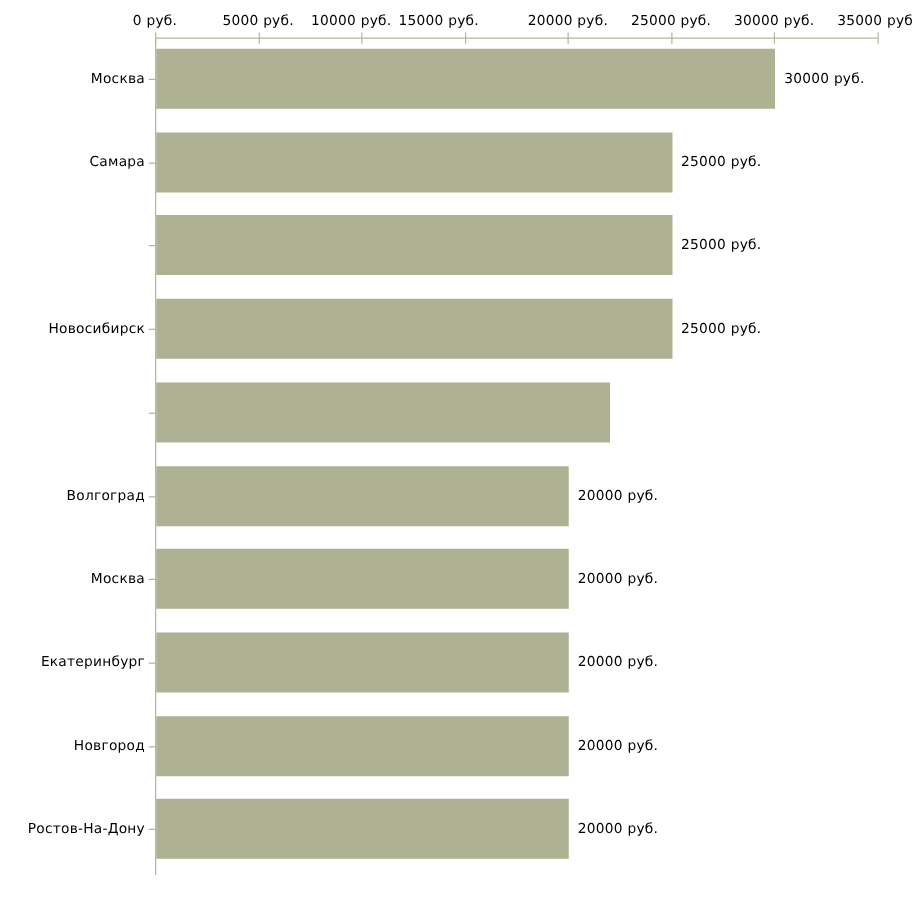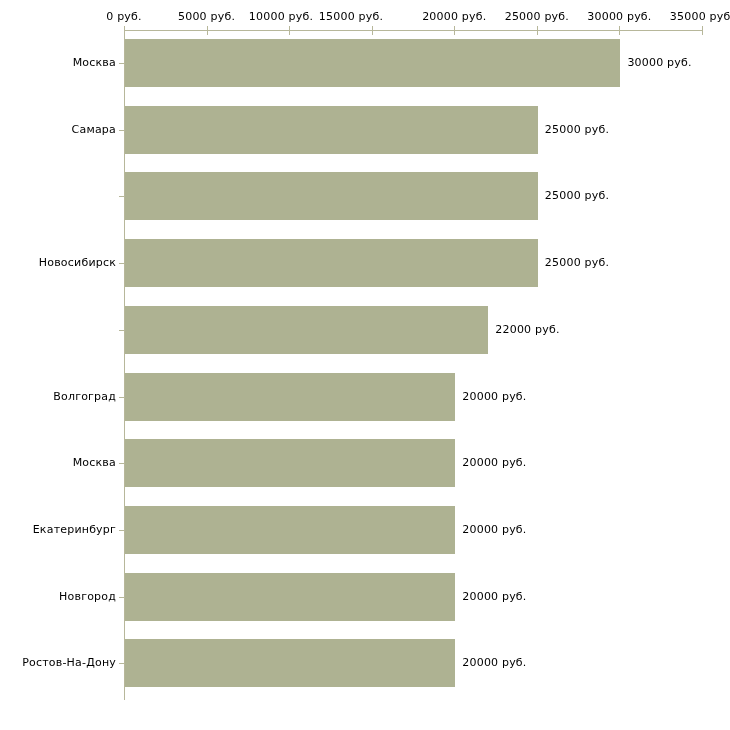--- a/index.html
+++ b/index.html
@@ -151,21 +151,20 @@
       </div>
       <div class="band" style="top: 230.1px; height: 66.7px;">
         <div class="cat-label">Новосибирск</div>
         <div class="cat-tick"></div>
         <div class="bar" style="width: 412.857px; background: rgb(174, 178, 146);"></div>
         <div class="bar-value" style="left: 544.857px;">25000 руб.</div>
       </div>
       <div class="band" style="top: 296.8px; height: 66.7px;">
         <div class="cat-tick"></div>
         <div class="bar" style="width: 363.314px; background: rgb(174, 178, 146);"></div>
-        <div class="bar-value" style="left: 495.314px;">22000 руб.</div>
       </div>
       <div class="band" style="top: 363.5px; height: 66.7px;">
         <div class="cat-label">Волгоград</div>
         <div class="cat-tick"></div>
         <div class="bar" style="width: 330.286px; background: rgb(174, 178, 146);"></div>
         <div class="bar-value" style="left: 462.286px;">20000 руб.</div>
       </div>
       <div class="band" style="top: 430.2px; height: 66.7px;">
         <div class="cat-label">Москва</div>
         <div class="cat-tick"></div>

